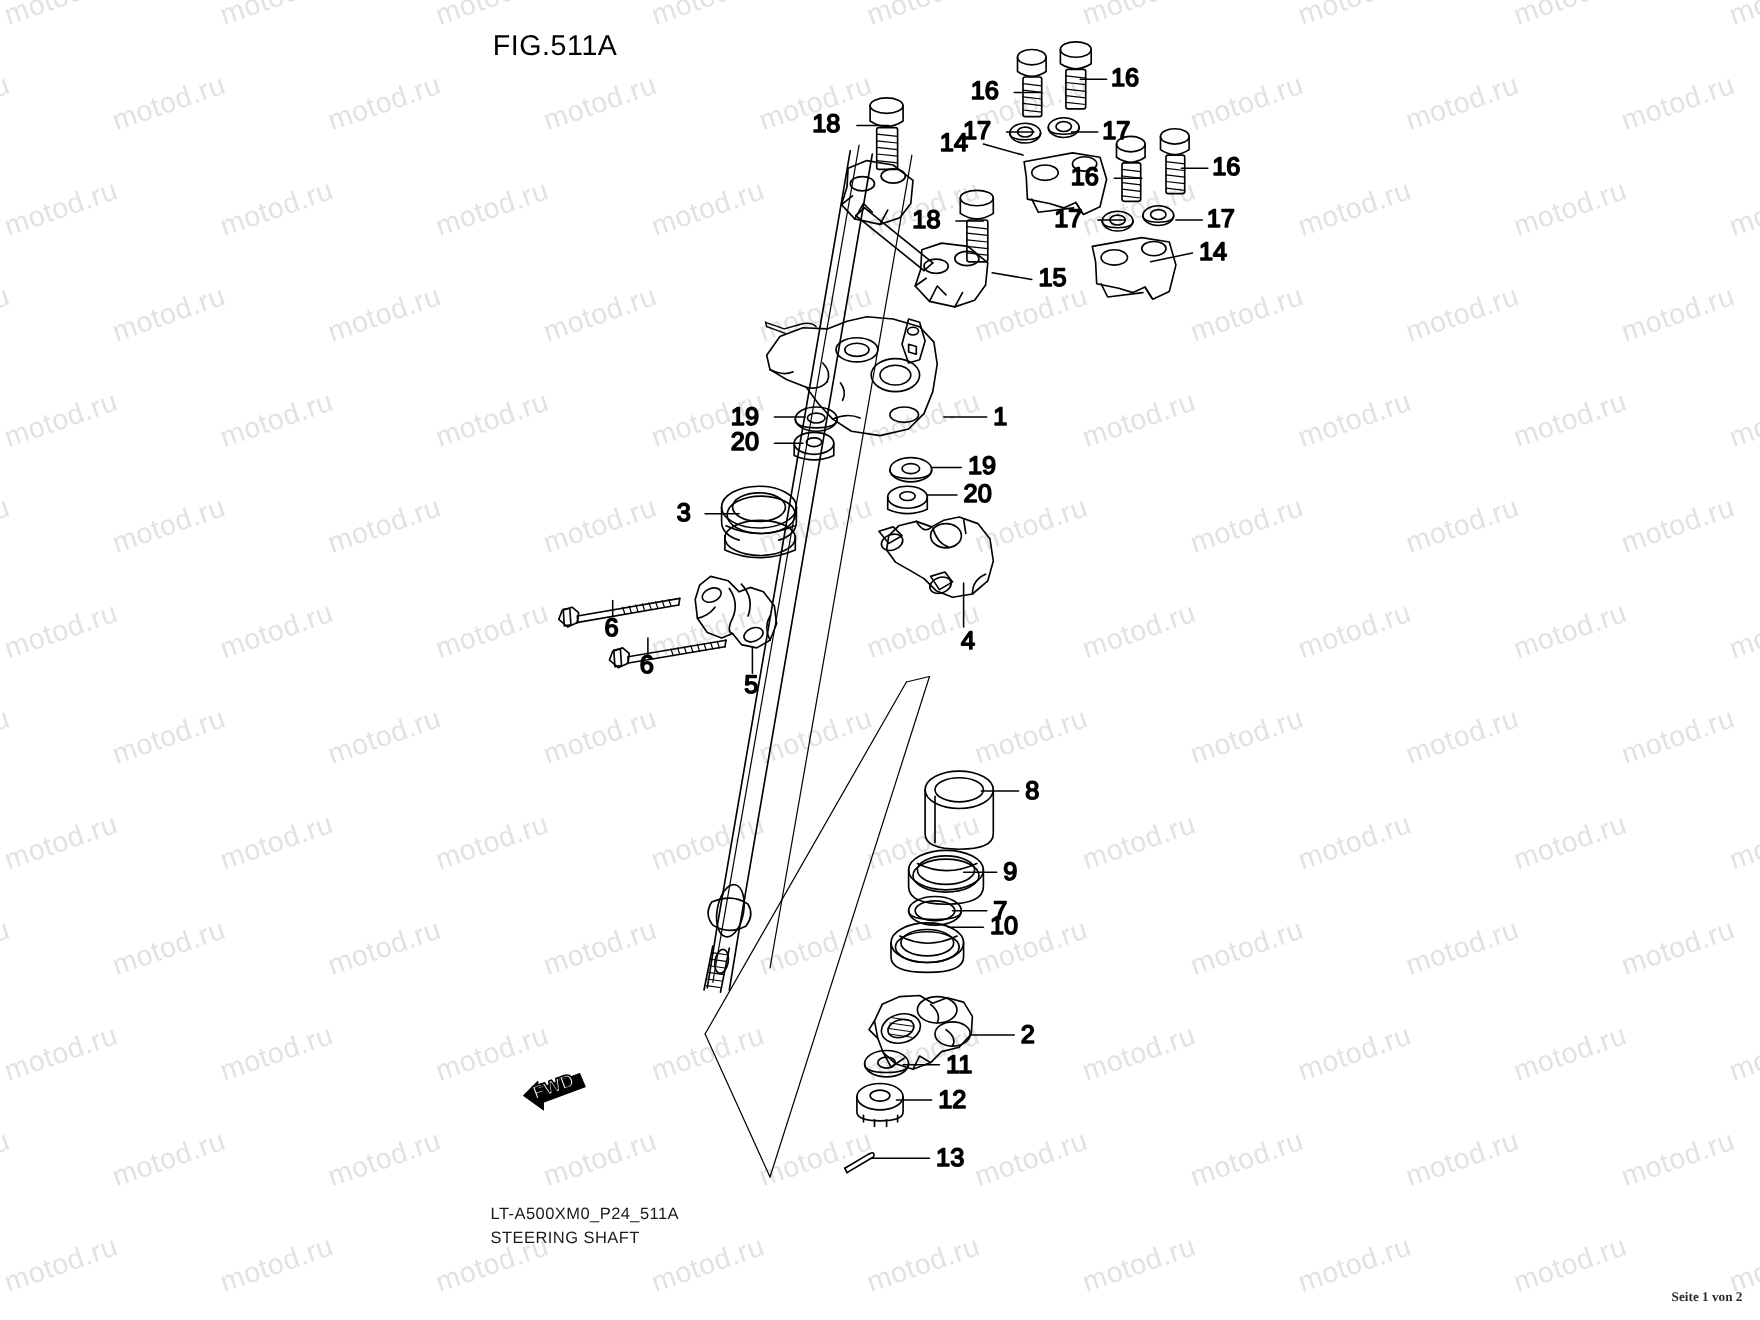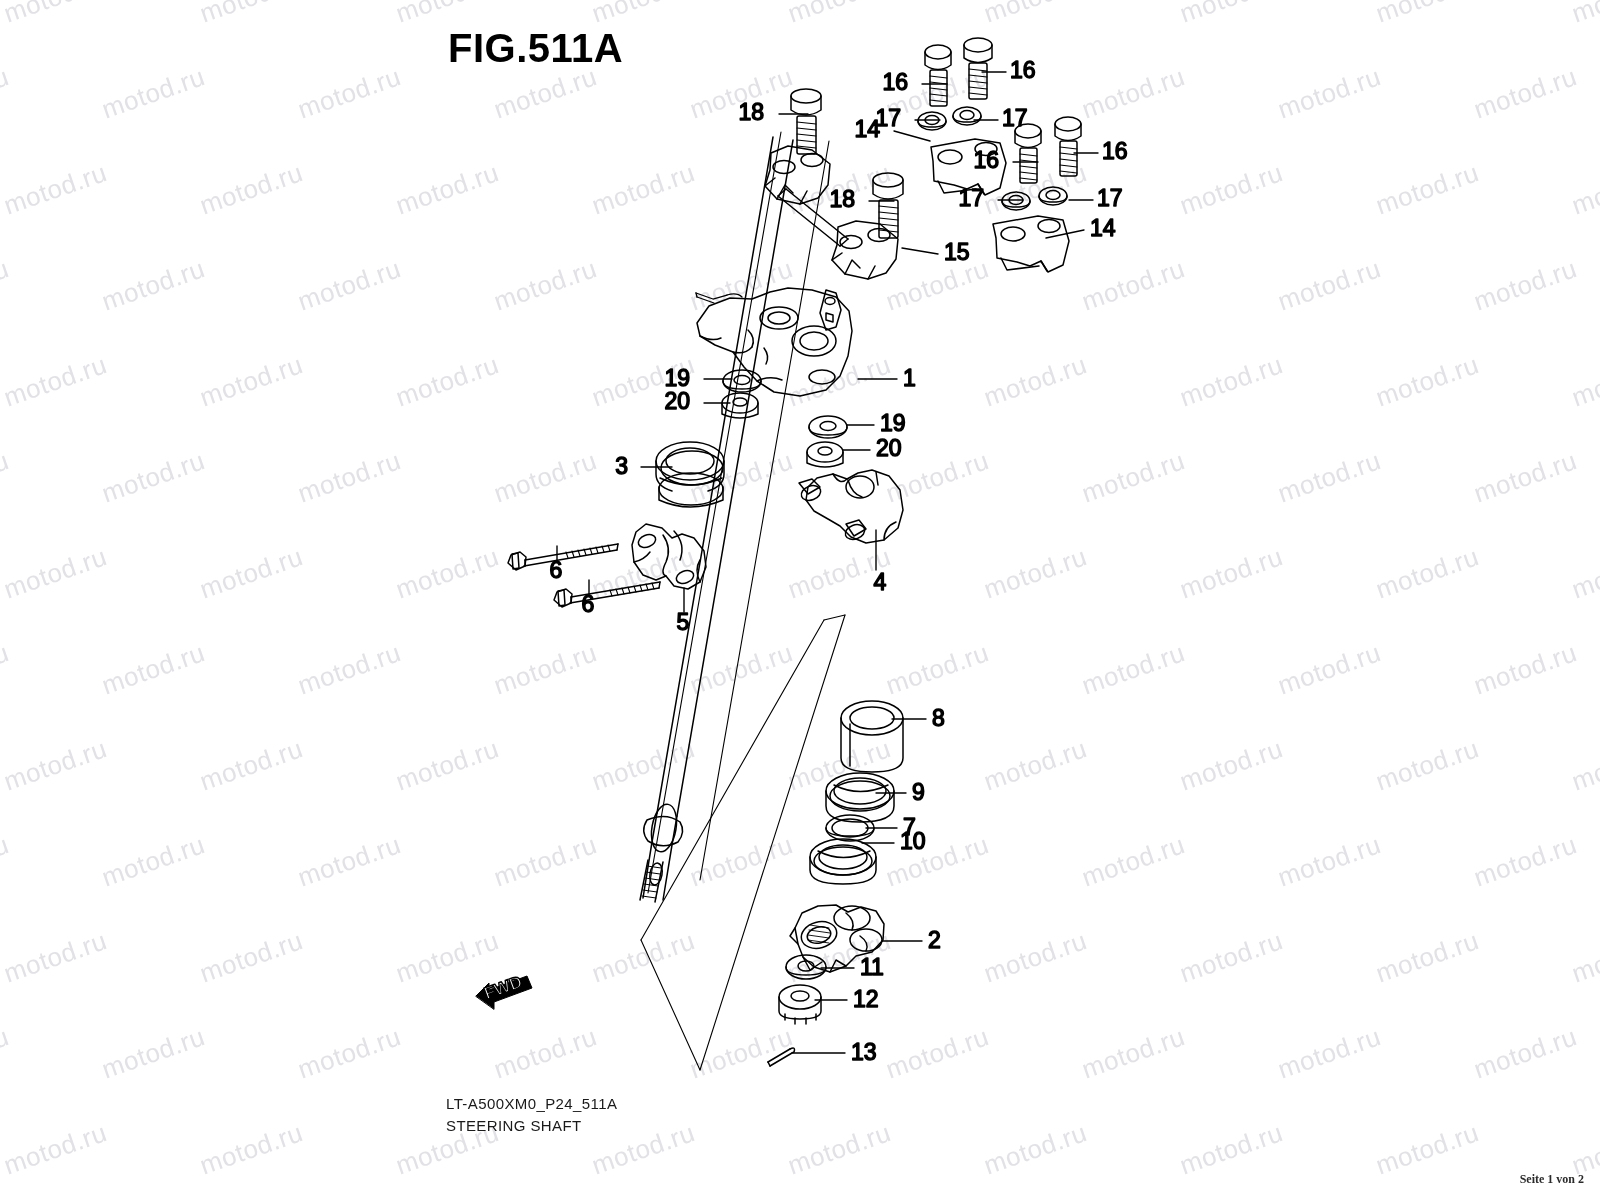--- a/index.html
+++ b/index.html
@@ -33,22 +33,22 @@
     white-space: nowrap;
     transform: rotate(-19deg);
     transform-origin: 0 0;
     user-select: none;
   }
   
   #fig-title {
     position: absolute;
     left: 448px;
     top: 26px;
-    font-size: 40px;
-    font-weight: bold;
+    font-size: 26px;
+    font-weight: normal;
     letter-spacing: 0.5px;
     color: #000;
     z-index: 12;
     font-family: "Liberation Sans", sans-serif;
   }
   
   #footer-code {
     position: absolute;
     left: 446px;
     top: 1095px;

